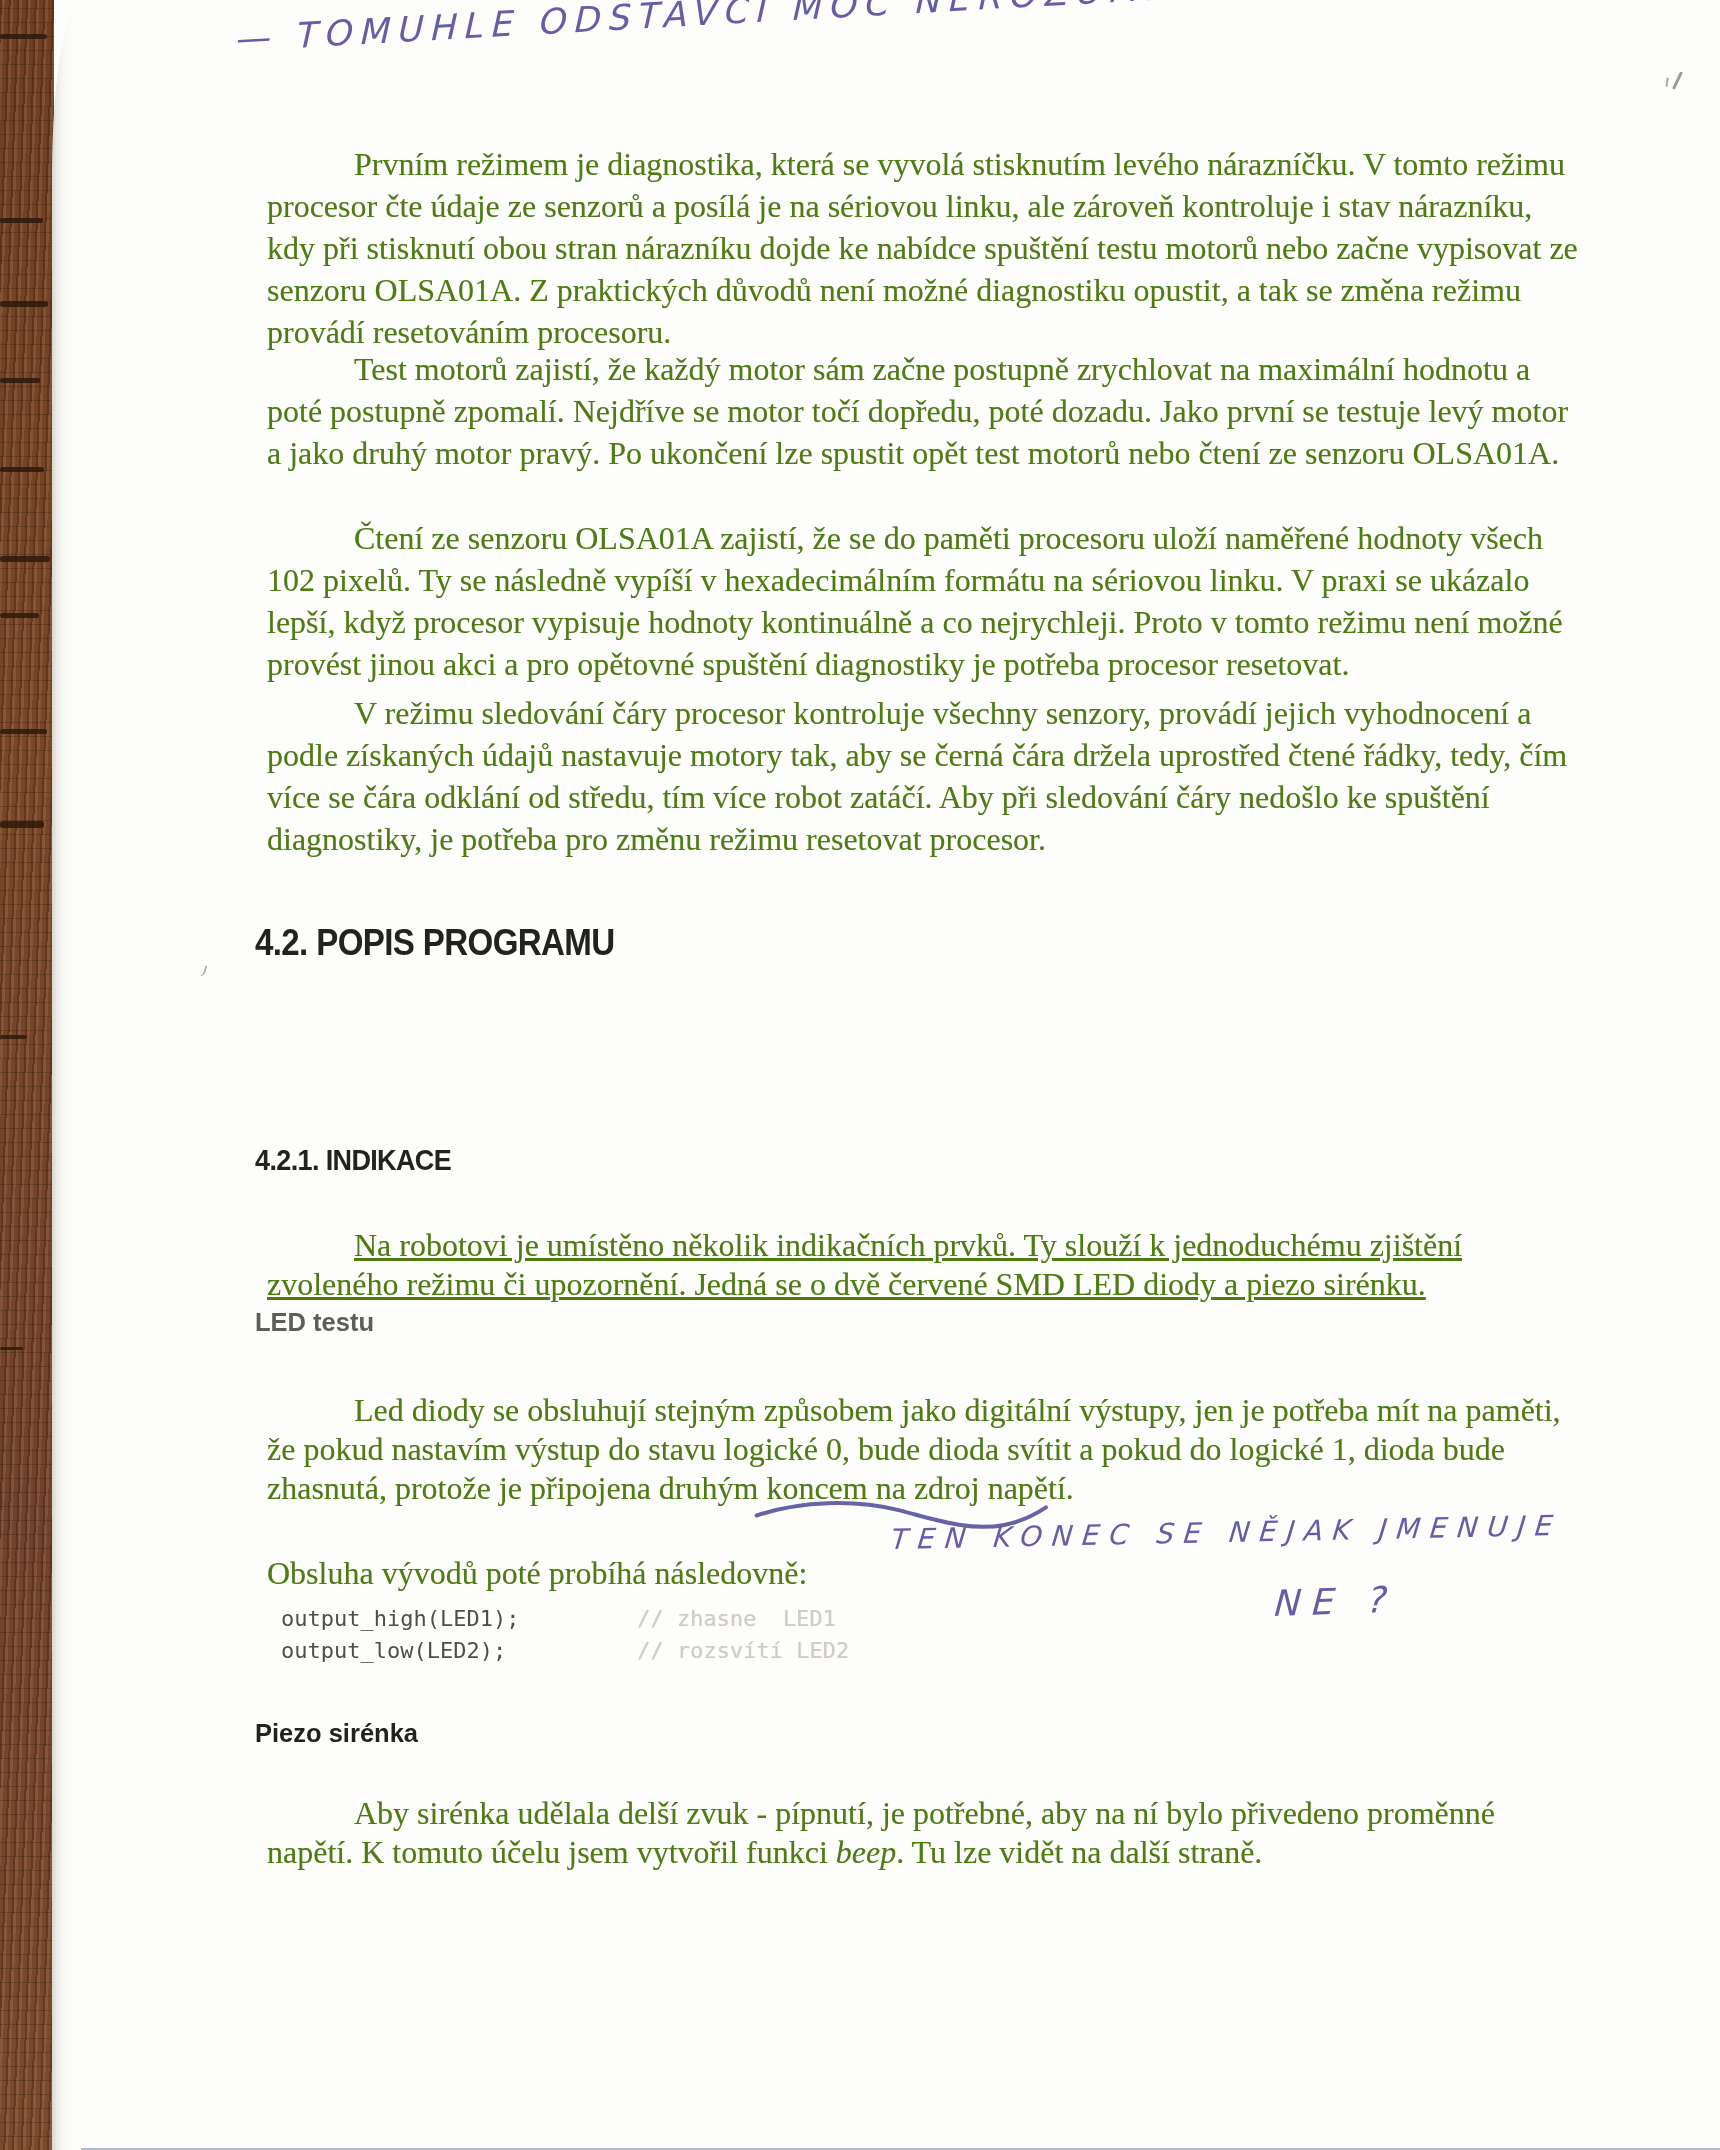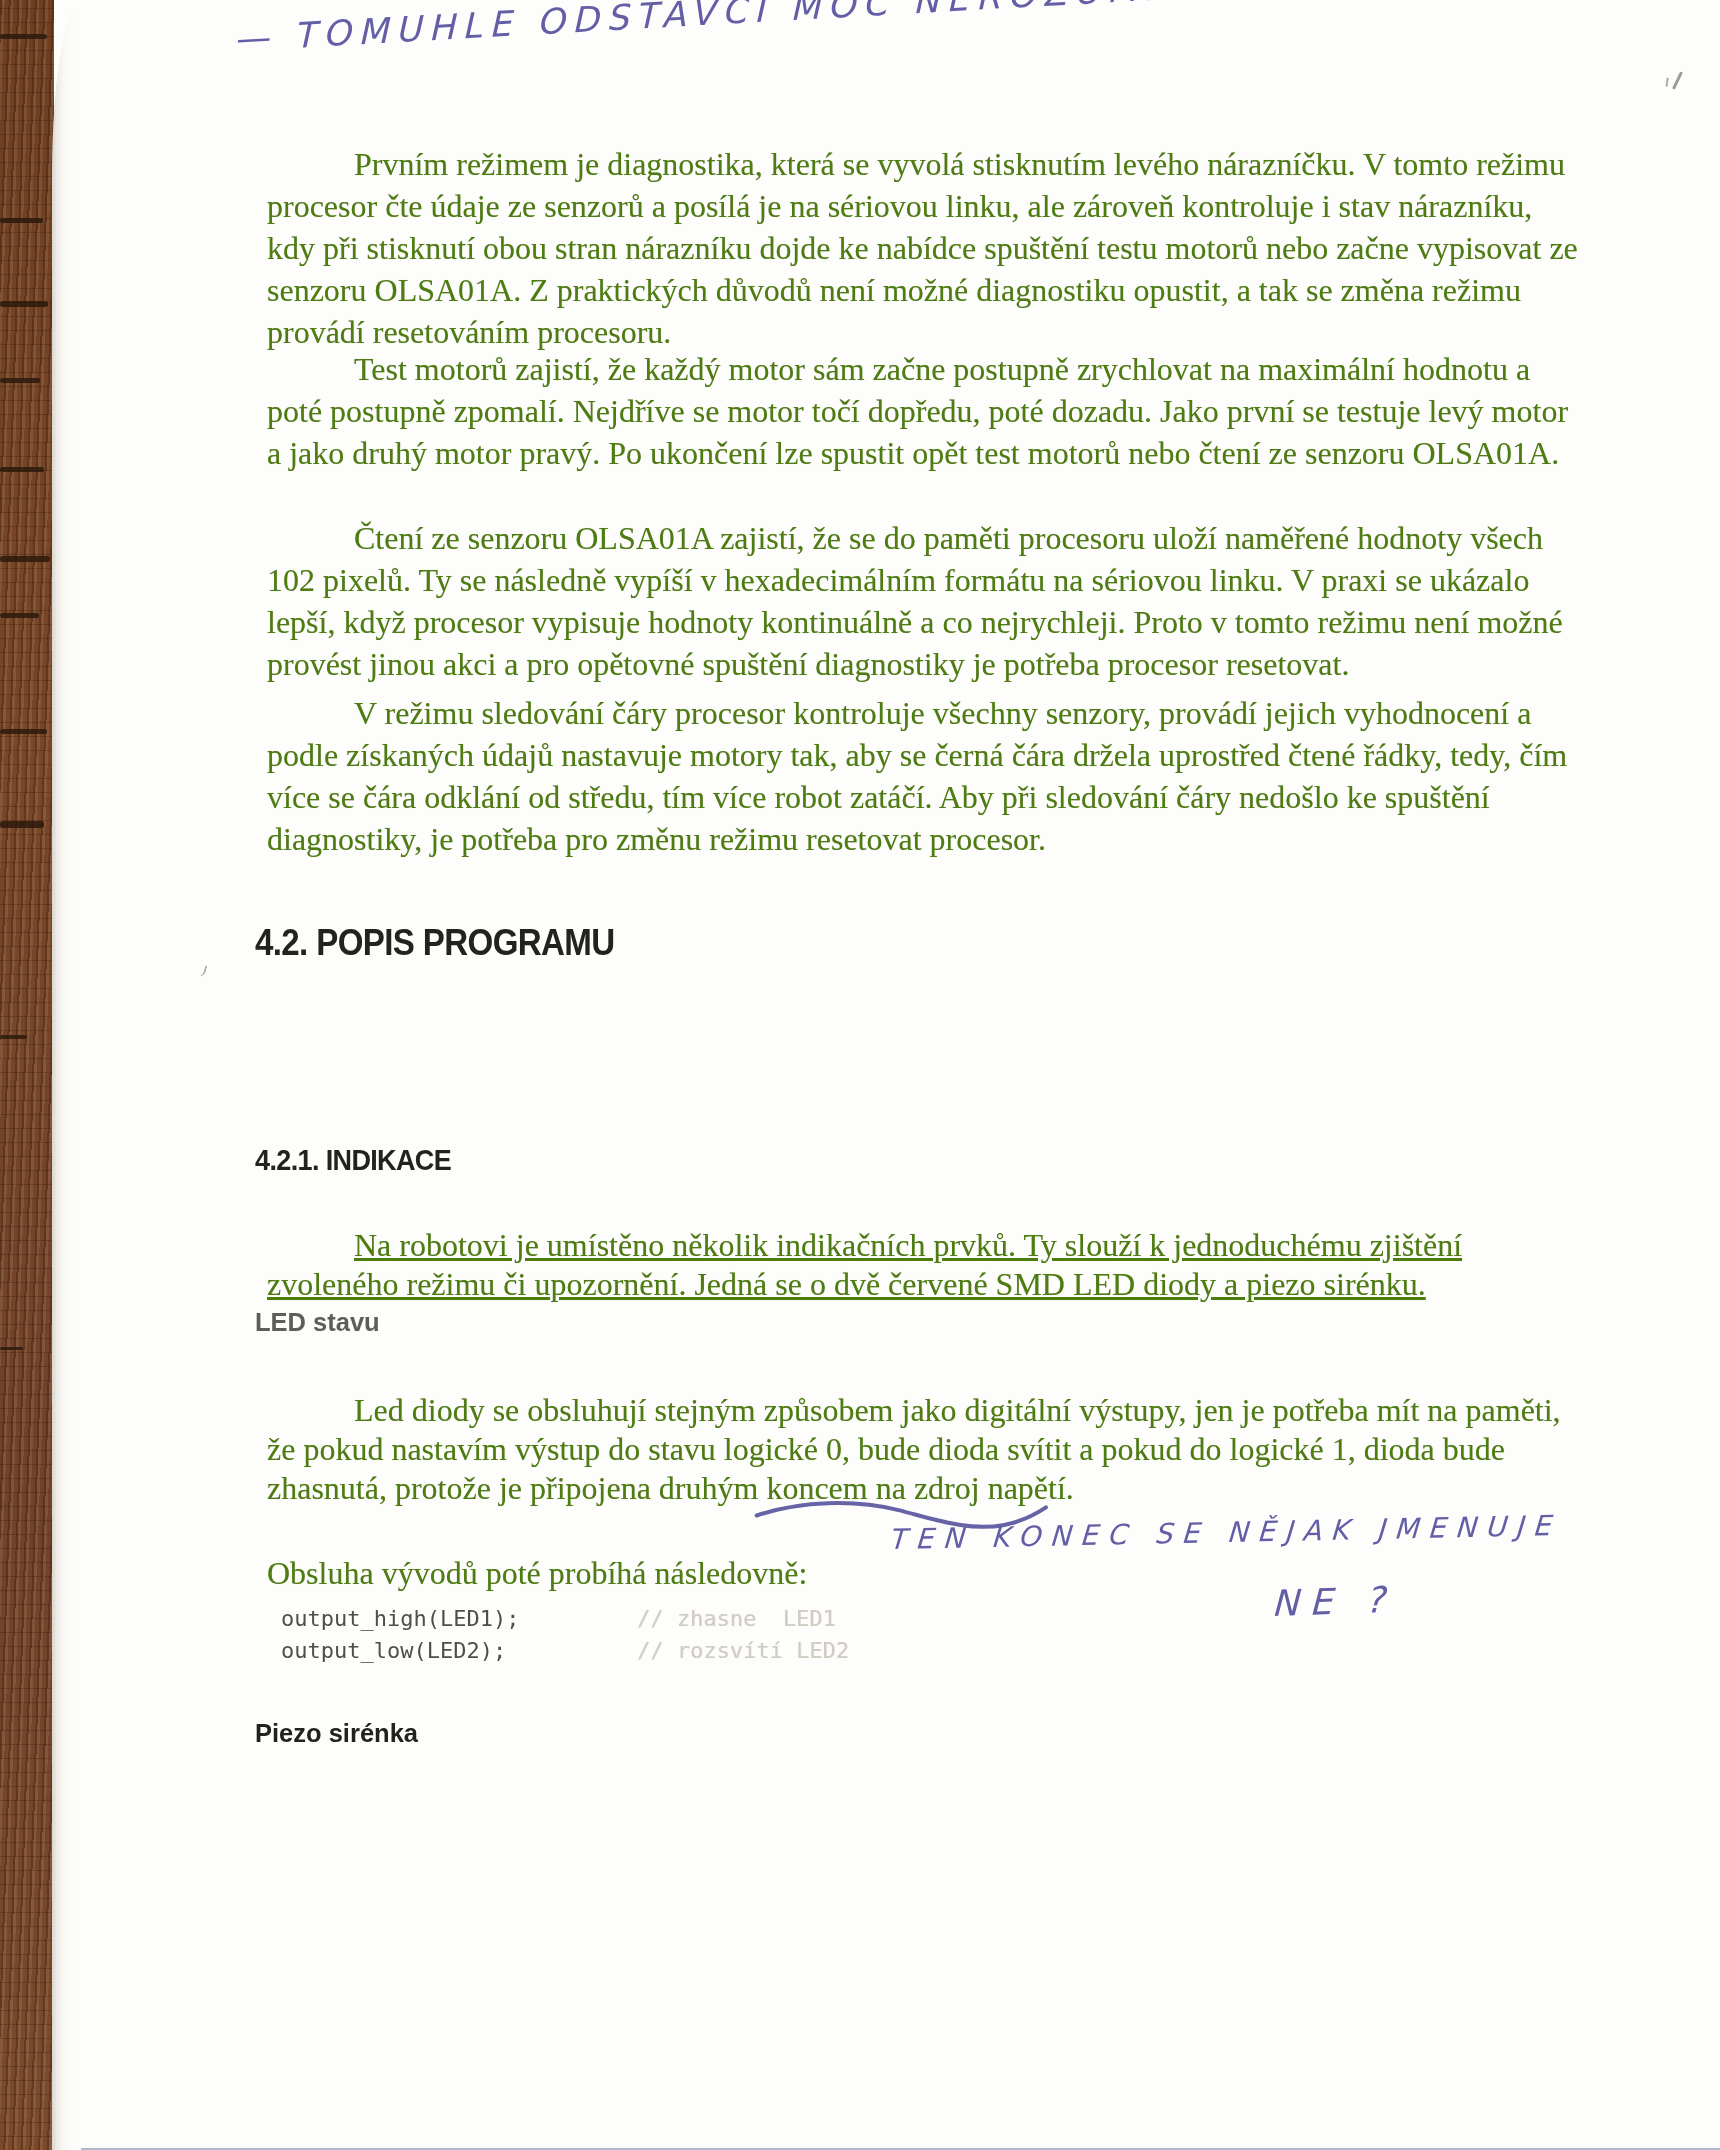--- a/index.html
+++ b/index.html
@@ -98,21 +98,21 @@
   <p class="bt indent" style="top:680px;">V režimu sledování čáry procesor kontroluje všechny senzory, provádí jejich vyhodnocení a podle získaných údajů nastavuje motory tak, aby se černá čára držela uprostřed čtené řádky, tedy, čím více se čára odklání od středu, tím více robot zatáčí. Aby při sledování čáry nedošlo ke spuštění diagnostiky, je potřeba pro změnu režimu resetovat procesor.</p>
 
   <h2 class="hs h-main" style="top:922px;">4.2. POPIS PROGRAMU</h2>
   <div class="speck-b"></div>
 
 
   <h3 class="hs h-sub" style="top:1143px;">4.2.1. INDIKACE</h3>
 
   <p class="bt indent" style="top:1214px;line-height:39px;text-decoration:underline;">Na robotovi je umístěno několik indikačních prvků. Ty slouží k jednoduchému zjištění zvoleného režimu či upozornění. Jedná se o dvě červené SMD LED diody a piezo sirénku.</p>
 
-  <h4 class="hs h-minor h-gray" style="top:1308px;">LED stavu</h4>
+  <h4 class="hs h-minor h-gray" style="top:1308px;">LED testu</h4>
 
   <p class="bt indent" style="top:1379px;line-height:39px;">
     <span>Led diody se obsluhují stejným způsobem jako digitální výstupy, jen je potřeba mít na paměti, že pokud nastavím výstup do stavu logické 0, bude dioda svítit a pokud do logické 1, dioda bude zhasnutá, protože je připojena druhým </span><span class="wavy"><span>koncem na zdroj napětí</span><svg viewBox="0 0 440 52" preserveAspectRatio="none">
           <path d="M4,26 C 70,4 150,2 215,18 C 270,32 320,50 372,40 C 398,35 416,26 434,14" fill="none" stroke="#4b4896" stroke-width="6" stroke-linecap="round" opacity="0.85"></path>
         </svg></span><span>.</span>
   </p>
 
   <p class="bt" style="top:1540px;">Obsluha vývodů poté probíhá následovně:</p>
 
   <div class="hand hand-mid1">TEN KONEC SE NĚJAK JMENUJE</div>
@@ -124,18 +124,21 @@
       <span class="code-comment">// zhasne  LED1</span>
     </div>
     <div class="code-row">
       <span class="code-main">output_low(LED2);</span>
       <span class="code-comment">// rozsvítí LED2</span>
     </div>
   </div>
 
   <h4 class="hs h-minor" style="top:1719px;">Piezo sirénka</h4>
 
+  <p class="bt indent" style="top:1782px;line-height:39px;">
+    <span>Aby sirénka udělala delší zvuk - pípnutí, je potřebné, aby na ní bylo přivedeno proměnné napětí. K tomuto účelu jsem vytvořil funkci </span><span class="em">beep</span><span>. Tu lze vidět na další straně.</span>
+  </p>
 
   <div class="speck-a"></div>
   <div class="bottom-line"></div>
 
 </div>
 
 
 </body></html>

